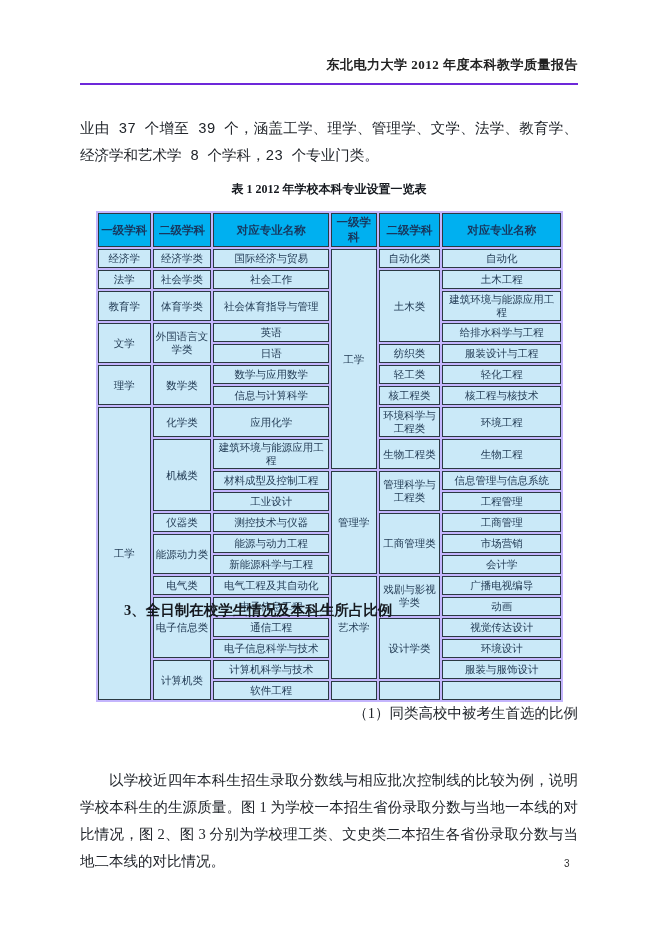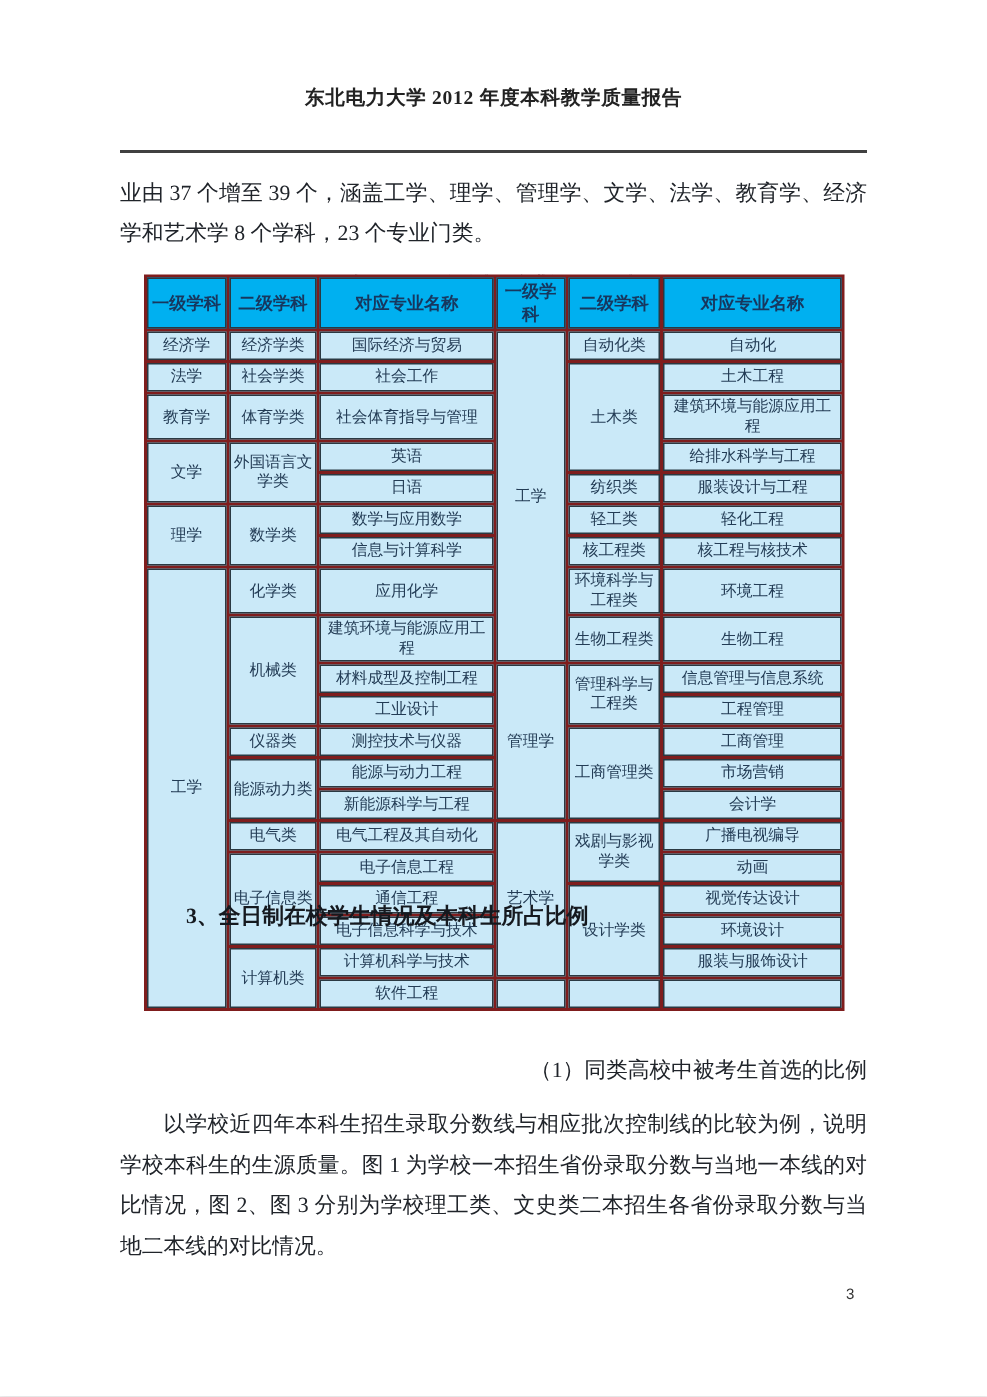--- a/index.html
+++ b/index.html
@@ -8,38 +8,38 @@
     width:658px;height:931px;
     margin:0 auto;
     background:#ffffff;
     font-family:"Liberation Serif","DejaVu Serif",serif;
     color:#1c1c1c;
     overflow:hidden;
     box-shadow:0 0 4px rgba(0,0,0,.25);
   }
   .doc-header{
     position:absolute;left:80px;right:80px;top:56px;
-    text-align:center;font-size:13px;font-weight:bold;color:#222;
-    padding-bottom:26px;border-bottom:2px solid #404040;
+    text-align:right;font-size:13px;font-weight:bold;color:#222;
+    padding-bottom:9px;border-bottom:2px solid #6d28d9;
     letter-spacing:.5px;
   }
   .para{
     position:absolute;left:80px;width:498px;
     font-size:14.5px;line-height:27px;text-align:justify;color:#20242a;
   }
   .para.indent{text-indent:2em;}
-  .intro{top:116px;}
+  .intro{top:116px;font-family:Liberation Mono, monospace;}
   .tbl-title{
     position:absolute;left:80px;width:498px;top:181px;
     text-align:center;font-weight:bold;font-size:12px;color:#15191f;
   }
   table.majors{
-    position:absolute;left:96px;top:183px;
+    position:absolute;left:96px;top:211px;
     border-collapse:separate;border-spacing:2px;
-    background:#7f1d1d;table-layout:fixed;width:467px;
+    background:#c4b5fd;table-layout:fixed;width:467px;
   }
   table.majors th{
     background:var(--header-bg,#00b0f0);
     color:var(--header-text,#17375e);
     border:1px solid var(--tbl-border,#2a3942);
     font-size:11.5px;font-weight:bold;
     height:17px;padding:1px 0;text-align:center;
     font-family:"Liberation Sans","DejaVu Sans",sans-serif;
   }
   table.majors td{
@@ -56,21 +56,21 @@
     box-sizing:border-box;
   }
   .sub-heading{
     position:absolute;left:80px;width:498px;
     font-size:14.5px;color:#20242a;padding-left:28px;box-sizing:border-box;
   }
   .s3h{top:601px;}
   .s3p{top:626px;}
   .s4h{top:679px;}
   .s4sub{top:704px;text-align:right;}
-  .s4p{top:737px;}
+  .s4p{top:767px;}
   .page-num{
     position:absolute;left:564px;top:858px;
     font-size:10px;color:#333;
     font-family:"Liberation Sans","DejaVu Sans",sans-serif;
   }
 </style>
 </head>
 <body>
 
 <div class="page">

